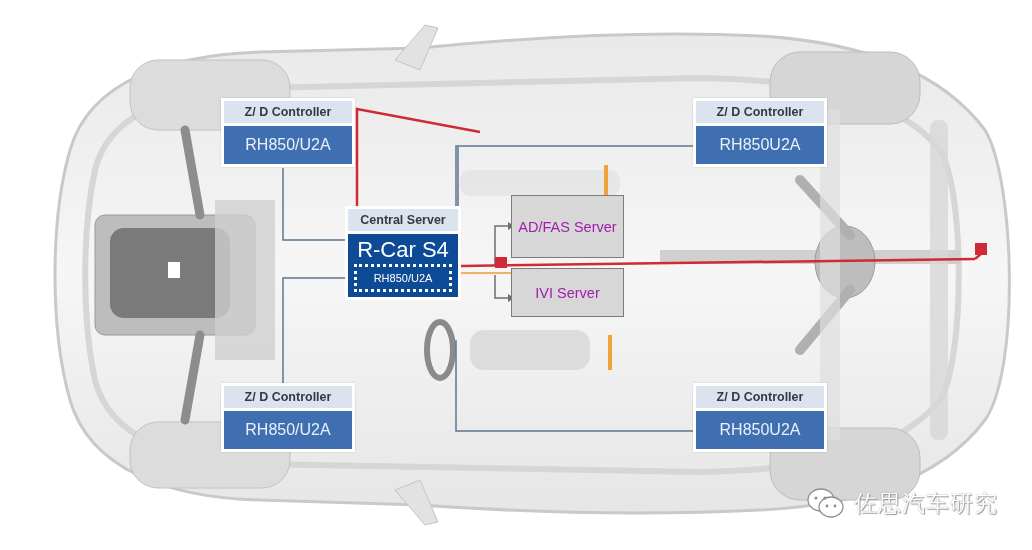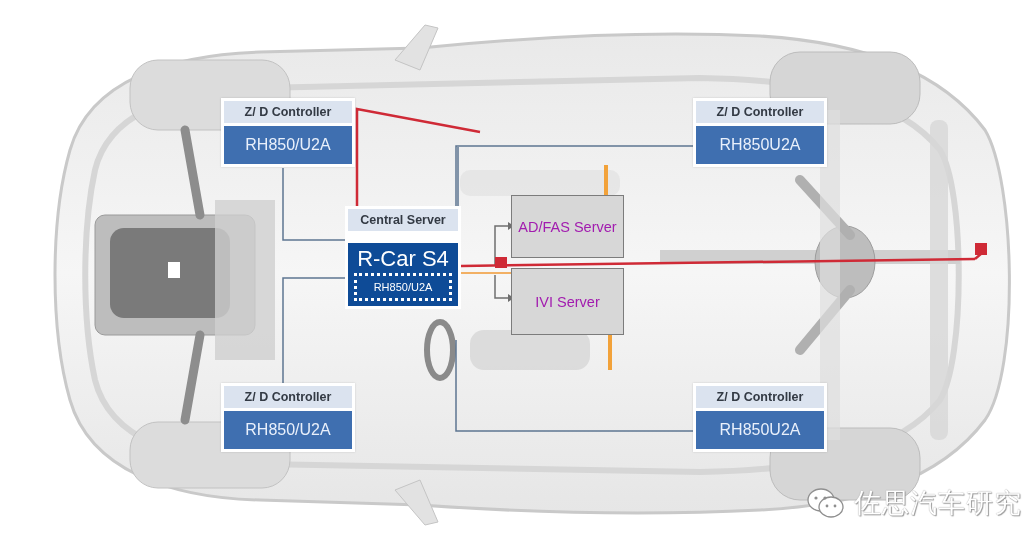--- a/index.html
+++ b/index.html
@@ -25,21 +25,21 @@
     text-align: center; height: 38px; line-height: 38px;
   }
 
   #central {
     position: absolute; left: 345px; top: 206px; width: 116px;
     background: #ffffff; padding: 3px; box-sizing: border-box;
   }
   #central .hdr {
     background: #dbe3ef; color: #333a44; font-weight: bold;
     font-size: 12.5px; text-align: center; height: 22px; line-height: 22px;
-    margin-bottom: 12px;
+    margin-bottom: 3px;
   }
   #central .soc {
     background: #0e4b97; padding: 2px 6px 5px 6px; text-align: center;
   }
   #central .soc-name { color: #ffffff; font-size: 22px; line-height: 28px; }
   #central .mcu {
     border: 3px dotted #ffffff; color: #ffffff; font-size: 11px;
     height: 22px; line-height: 22px; margin-top: 0px;
   }
 
@@ -47,21 +47,21 @@
     position: absolute; background: #d7d7d7; border: 1.5px solid #7c7c7c;
     color: #a21caf; font-size: 14.5px; display: flex; align-items: center;
     justify-content: center; box-sizing: border-box;
   }
 
   #watermark {
     position: absolute; left: 806px; top: 485px; height: 36px;
     display: flex; align-items: center; gap: 8px;
   }
   #watermark .wm-text {
-    font-size: 27px; color: #ffffff; letter-spacing: 1px;
+    font-size: 23px; color: #ffffff; letter-spacing: 1px;
     text-shadow: 0 0 1px #8a8a8a, 1px 1px 1px #9a9a9a;
   }
 </style>
 </head>
 <body>
 
 <div id="stage">
 
   <svg id="car" viewBox="0 0 1032 550">
     <defs>
@@ -156,21 +156,21 @@
 
   <div id="central">
     <div class="hdr">Central Server</div>
     <div class="soc">
       <div class="soc-name">R-Car S4</div>
       <div class="mcu">RH850/U2A</div>
     </div>
   </div>
 
   <div class="server" style="left:511px; top:195px; width:113px; height:63px;">AD/FAS Server</div>
-  <div class="server" style="left:511px; top:268px; width:113px; height:67px;">IVI Server</div>
+  <div class="server" style="left:511px; top:268px; width:113px; height:49px;">IVI Server</div>
 
   <div id="watermark">
     <svg width="40" height="32" viewBox="0 0 40 32">
       <ellipse cx="15" cy="13" rx="13" ry="11" fill="#ffffff" stroke="#8f8f8f" stroke-width="1.3"></ellipse>
       <ellipse cx="25" cy="20" rx="12" ry="10" fill="#ffffff" stroke="#8f8f8f" stroke-width="1.3"></ellipse>
       <circle cx="10" cy="11" r="1.6" fill="#8f8f8f"></circle>
       <circle cx="19" cy="11" r="1.6" fill="#8f8f8f"></circle>
       <circle cx="21" cy="19" r="1.4" fill="#8f8f8f"></circle>
       <circle cx="29" cy="19" r="1.4" fill="#8f8f8f"></circle>
     </svg>

